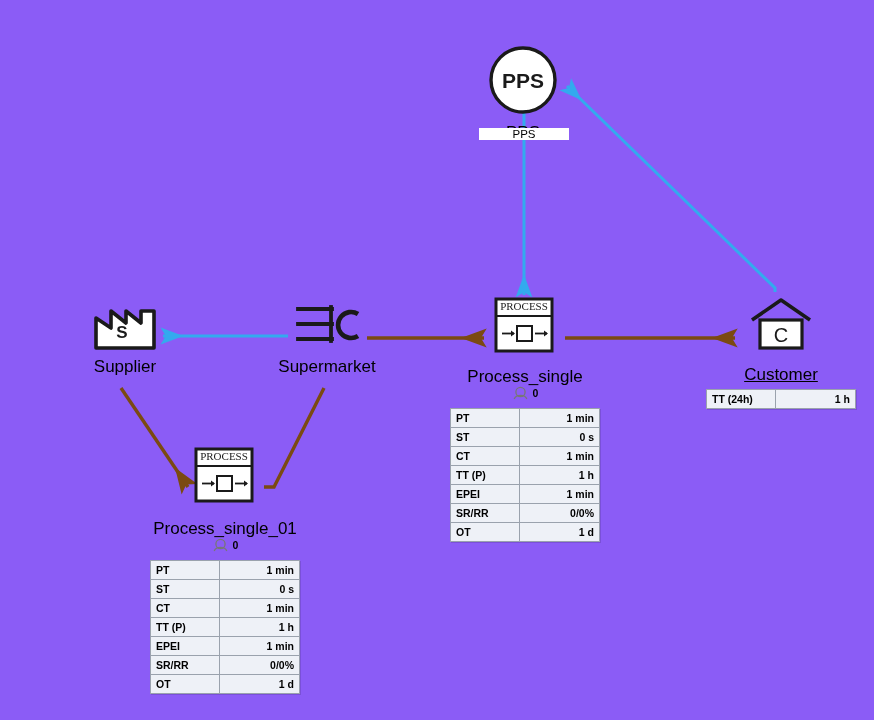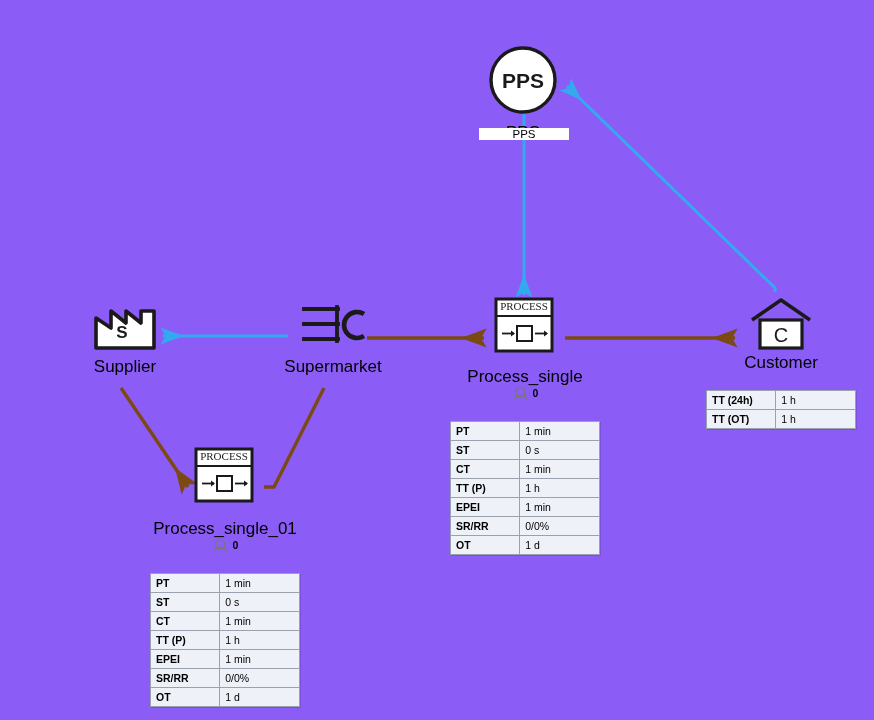--- a/index.html
+++ b/index.html
@@ -53,46 +53,46 @@
     font-weight: bold;
     color: #000000;
     line-height: 10px;
   }
 
   
   .data-table {
     border-collapse: collapse;
     background: #eef1f7;
     table-layout: fixed;
-    margin-top: 20px;
+    margin-top: 7px;
     box-shadow: 1px 1px 0 rgba(0,0,0,0.12);
   }
   .data-table td {
     border: 1px solid #9aa2ad;
     font-size: 10.5px;
     height: 18px;
     padding: 0 5px;
     color: #000000;
     background: #eef1f7;
   }
   .data-table td.key {
     text-align: left;
     font-weight: bold;
     width: 60px;
   }
   .data-table td.val {
-    text-align: left;
-    font-weight: normal;
+    text-align: right;
+    font-weight: bold;
     width: 72px;
   }
 
   
   #node-pps        { left: 458px; top: 44px;  width: 130px; }
   #node-supplier   { left: 60px;  top: 298px; width: 130px; }
-  #node-supermarket{ left: 268px; top: 298px; width: 130px; }
+  #node-supermarket{ left: 262px; top: 298px; width: 130px; }
   #node-process-a  { left: 450px; top: 296px; width: 150px; }
   #node-customer   { left: 706px; top: 296px; width: 150px; }
   #node-process-b  { left: 150px; top: 446px; width: 150px; }
 
   .icon-center {
     display: flex;
     justify-content: center;
     align-items: center;
   }
   .table-center {
@@ -225,30 +225,26 @@
   </div>
 
   <div class="node" id="node-customer">
     <div class="icon-center">
       <svg width="70" height="56" viewBox="0 0 70 56">
         <path d="M6,24 L35,4 L64,24" fill="none" stroke="#1A1A1A" stroke-width="3.6" stroke-linejoin="round"></path>
         <rect x="14" y="24" width="42" height="28" fill="#ffffff" stroke="#1A1A1A" stroke-width="3.2"></rect>
         <text x="35" y="39" text-anchor="middle" dominant-baseline="central" font-family="Liberation Sans, sans-serif" font-size="20" fill="#1A1A1A">C</text>
       </svg>
     </div>
-    <div class="node-label" style="margin-top:4px;">Customer</div>
+    <div class="node-label" style="margin-top:16px;text-decoration:underline;">Customer</div>
     <div class="table-center">
       <table class="data-table">
         <tbody>
             <tr>
               <td class="key">TT (24h)</td>
-              <td class="val">1 h</td>
-            </tr>
-            <tr>
-              <td class="key">TT (OT)</td>
               <td class="val">1 h</td>
             </tr>
           </tbody>
       </table>
     </div>
   </div>
 
   <div class="node" id="node-process-b">
     <div class="icon-center">
       <svg width="64" height="58" viewBox="0 0 64 58">

